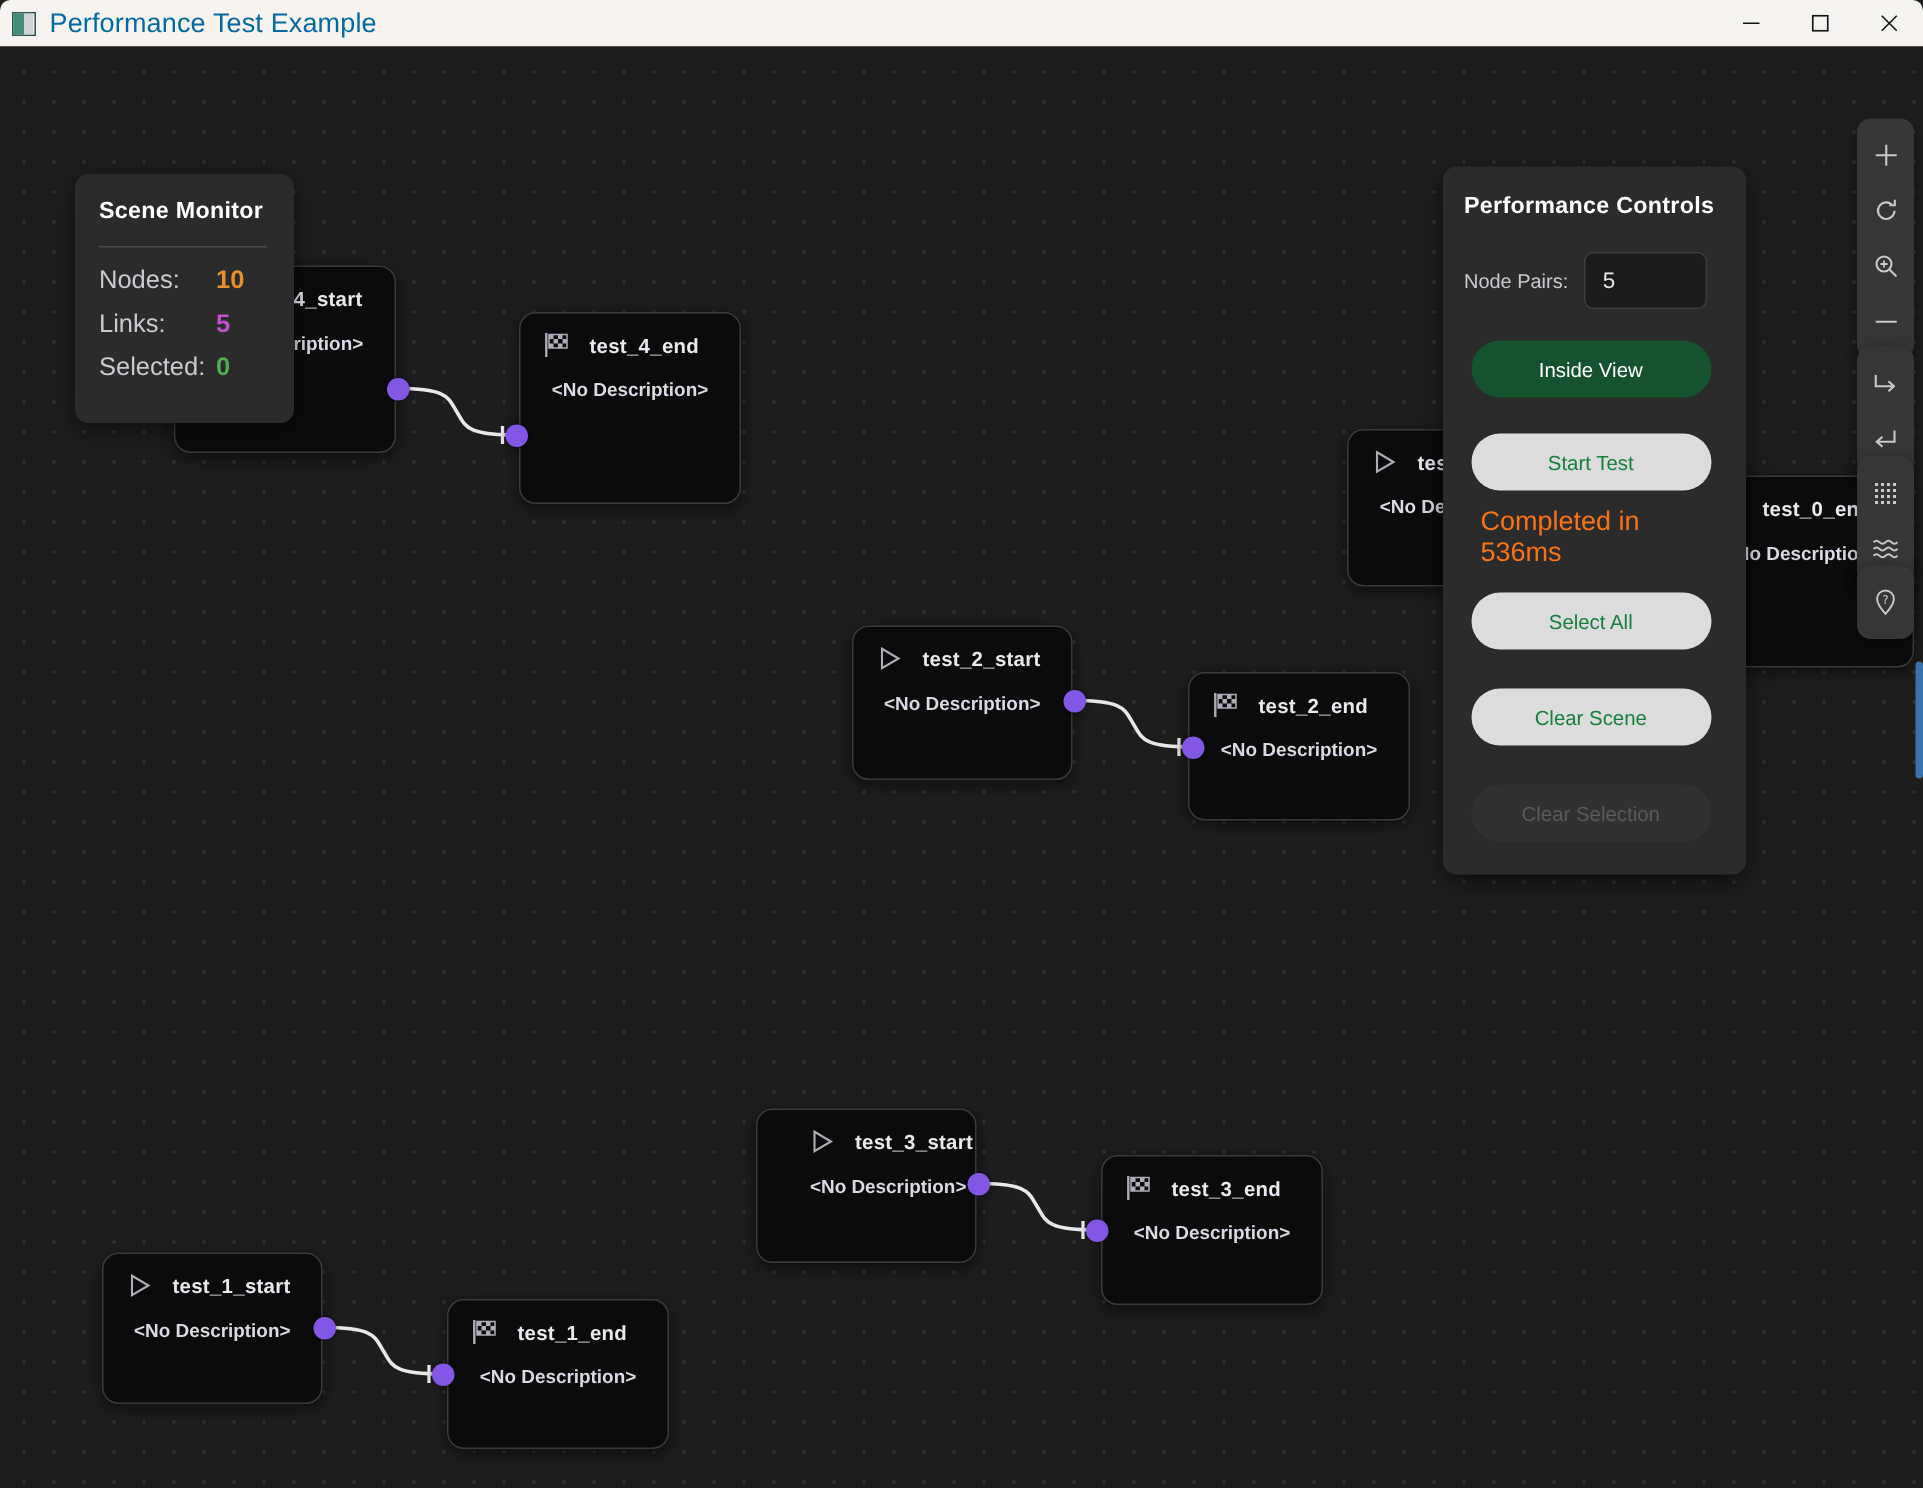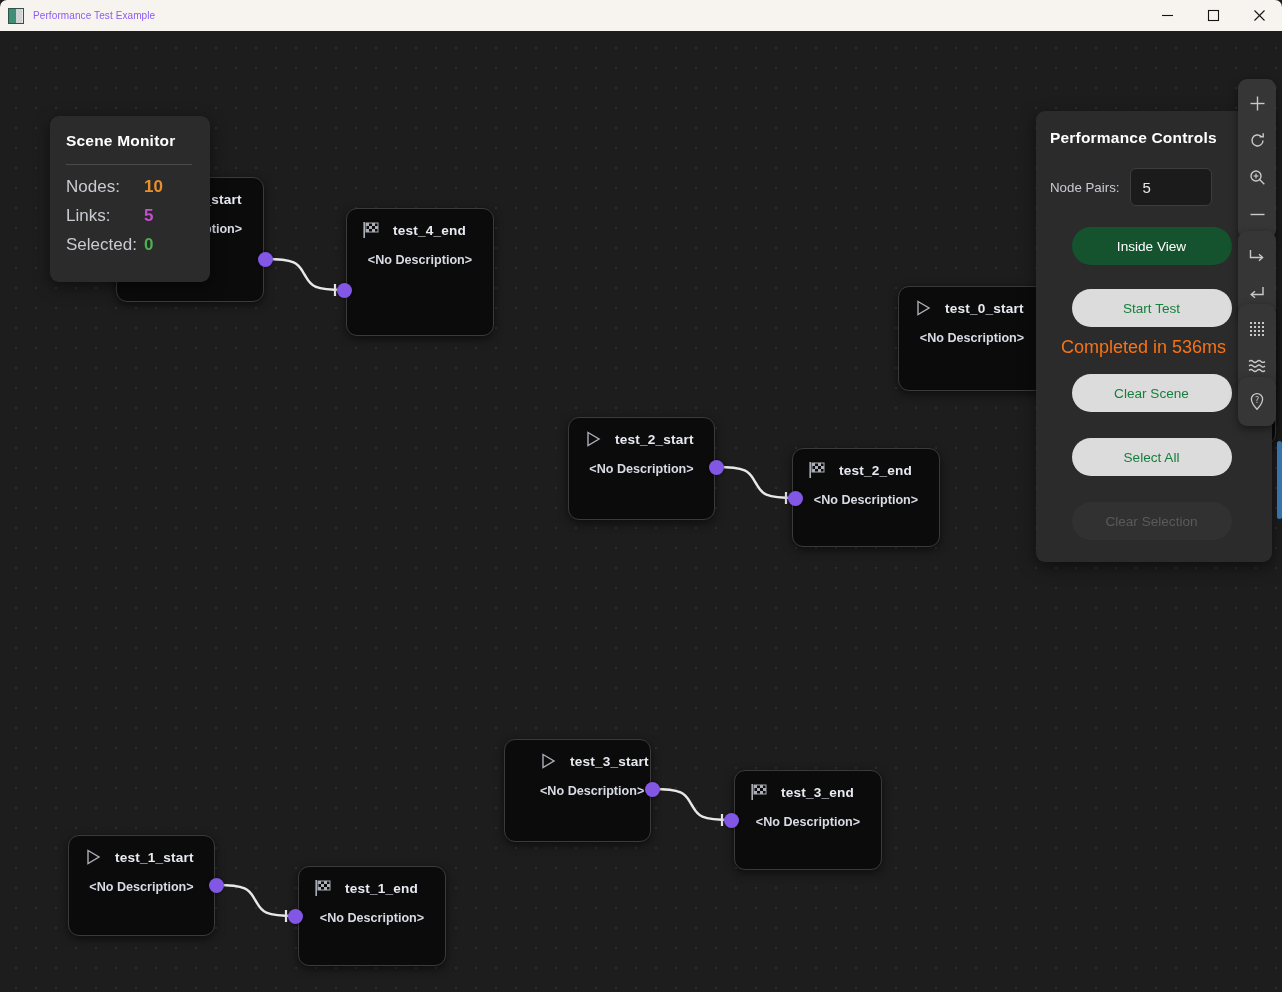--- a/index.html
+++ b/index.html
@@ -12,21 +12,21 @@
   
   .titlebar {
     position: absolute; top: 0; left: 0; width: 1282px; height: 31px;
     background: #f7f3ef; display: flex; align-items: center;
     border-top-left-radius: 7px; border-top-right-radius: 7px;
   }
   .tb-icon { width: 16px; height: 16px; margin-left: 8px; margin-right: 9px;
     border: 1.5px solid #31534a; background: #e9e9e9; display: flex; }
   .tb-icon i { display: block; width: 7px; height: 100%; background: #3f8f78; }
   .tb-icon b { display: block; width: 6px; height: 100%; background: #cfd3d6; }
-  .tb-title { font-size: 10px; color: #8b5cf6; letter-spacing: .1px; text-align: center; }
+  .tb-title { font-size: 18px; color: #0369a1; letter-spacing: .1px; text-align: center; }
   .tb-spacer { flex: 1; }
   .wbtn { width: 46px; height: 31px; display: flex; align-items: center;
     justify-content: center; color: #141414; }
   .wbtn svg { display: block; }
   .wbtn.close { border-top-right-radius: 7px; }
 
   
   .canvas {
     position: absolute; top: 31px; left: 0; width: 1282px; height: 961px;
     background-color: #1d1d1d;
@@ -46,34 +46,34 @@
   .node .nicon { width: 21px; height: 20px; flex: none; opacity: .82; }
   .node .ntitle { font-size: 13.6px; font-weight: bold; color: #e8eaf2;
     letter-spacing: .2px; white-space: nowrap; }
   .node .ndesc { font-size: 12.6px; font-weight: bold; color: #d8dae4;
     text-align: center; padding: 13px 16px 0 16px; white-space: nowrap; }
   .port { position: absolute; width: 15px; height: 15px; border-radius: 50%;
     background: #8257e6; box-shadow: 0 0 3px rgba(0,0,0,.6); }
 
   
   .scene-monitor {
-    position: absolute; left: 50px; top: 85px; width: 160px;
+    position: absolute; left: 50px; top: 85px; width: 146px;
     background: #2b2b2b; border-radius: 9px; padding: 16px 18px 18px 16px;
     box-shadow: 0 5px 16px rgba(0,0,0,.5); z-index: 30;
   }
   .sm-title { font-size: 15.5px; font-weight: bold; color: #fff;
     letter-spacing: .2px; }
   .sm-hr { height: 1px; background: #4a4a4a; margin: 14px 0 12px 0; }
   .sm-row { display: flex; font-size: 17px; color: #c9cbd0; margin: 9px 0; }
   .sm-key { width: 78px; }
   .sm-val { font-weight: bold; text-align: right; }
 
   
   .perf {
-    position: absolute; left: 1036px; top: 80px; width: 236px;
+    position: absolute; left: 962px; top: 80px; width: 202px;
     background: #2b2b2b; border-radius: 9px; padding: 18px 19px 22px 14px;
     box-shadow: 0 5px 16px rgba(0,0,0,.5); z-index: 30;
   }
   .perf-title { font-size: 15.5px; font-weight: bold; color: #fff;
     margin-bottom: 21px; letter-spacing: .2px; }
   .pairs-row { display: flex; align-items: center; gap: 11px; margin-bottom: 21px; }
   .pairs-label { font-size: 13.3px; color: #c9cbd0; }
   .pairs-input { width: 82px; height: 38px; background: #1b1b1b;
     border: 1px solid #3d3d3d; border-radius: 6px; color: #e6e6e6;
     font-size: 15px; font-family: "Liberation Sans", sans-serif;
@@ -313,22 +313,22 @@
 
   <div class="perf">
     <div class="perf-title">Performance Controls</div>
     <div class="pairs-row">
       <span class="pairs-label">Node Pairs:</span>
       <input class="pairs-input" type="text" value="5" style="">
     </div>
     <button class="btn pink">Inside View</button>
     <button class="btn light">Start Test</button>
     <div class="status">Completed in 536ms</div>
+    <button class="btn light">Select All</button>
     <button class="btn light">Clear Scene</button>
-    <button class="btn light">Select All</button>
     <button class="btn disabled">Clear Selection</button>
   </div>
 
   <div class="tbar tbar-a">
     <span class="tbtn">
       <svg width="17" height="17" viewBox="0 0 17 17">
           <line x1="8.5" y1="1.5" x2="8.5" y2="15.5" stroke="#c9c9c9" stroke-width="1.4"></line>
           <line x1="1.5" y1="8.5" x2="15.5" y2="8.5" stroke="#c9c9c9" stroke-width="1.4"></line>
         </svg>
     </span>

